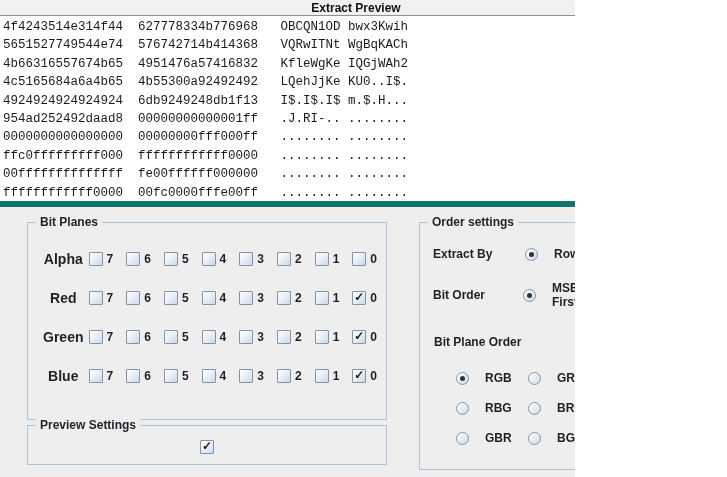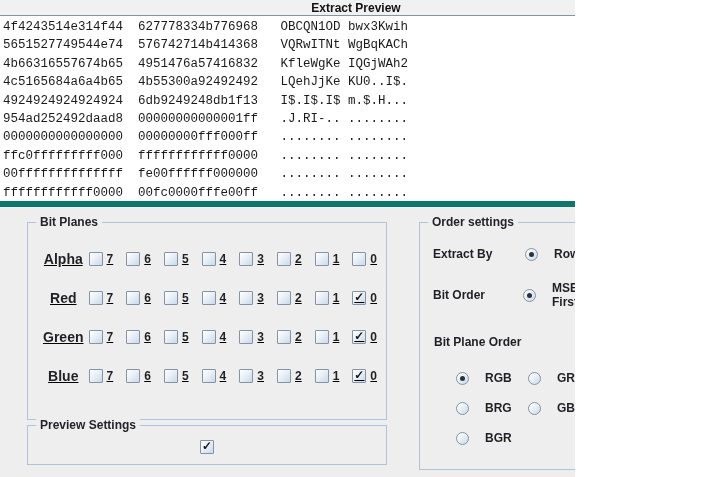--- a/index.html
+++ b/index.html
@@ -29,21 +29,21 @@
   .sb-thumb::after { content:""; position:absolute; left:3px; right:3px; top:7px; height:9px;
               background:repeating-linear-gradient(180deg,#9fb6d4 0 1px,transparent 1px 3px); }
   .tri-up { width:0; height:0; border-left:4px solid transparent; border-right:4px solid transparent; border-bottom:5px solid #1b2430; }
   .tri-down { width:0; height:0; border-left:4px solid transparent; border-right:4px solid transparent; border-top:5px solid #1b2430; }
 
   
   .group { position:absolute; border:1px solid #aec4da; }
   .group-title { position:absolute; top:-8px; left:8px; background:#eeeeee; padding:0 4px;
                  font-size:12px; font-weight:bold; color:#24242c; white-space:nowrap; }
 
-  .g-bitplanes { left:27px; top:222px; width:360px; height:198px;text-decoration:underline; }
+  .g-bitplanes { left:27px; top:222px; width:360px; height:198px; }
   .g-preview  { left:27px; top:425px; width:360px; height:40px; }
   .g-order    { left:419px; top:222px; width:284px; height:248px; }
 
   
   .bp-rows { padding:16px 0 0 14px; }
   .bp-row { display:flex; align-items:center; height:39px; }
   .bp-row-label { width:48px; text-align:center; font-size:14px; font-weight:bold; color:#1f2026; }
   .bp-cell { width:38px; display:inline-flex; align-items:center; gap:4px; margin-left:4px; }
   .cb-num { font-size:12px; font-weight:bold; color:#1f2026; }
 
@@ -306,20 +306,24 @@
           <span class="radio-opt">
             <span class="radio selected"></span>
             <span class="radio-label">RGB</span>
           </span>
           <span class="radio-opt">
             <span class="radio"></span>
             <span class="radio-label">GRB</span>
           </span>
           <span class="radio-opt">
             <span class="radio"></span>
+            <span class="radio-label">RBG</span>
+          </span>
+          <span class="radio-opt">
+            <span class="radio"></span>
             <span class="radio-label">BRG</span>
           </span>
           <span class="radio-opt">
             <span class="radio"></span>
             <span class="radio-label">GBR</span>
           </span>
           <span class="radio-opt">
             <span class="radio"></span>
             <span class="radio-label">BGR</span>
           </span>

